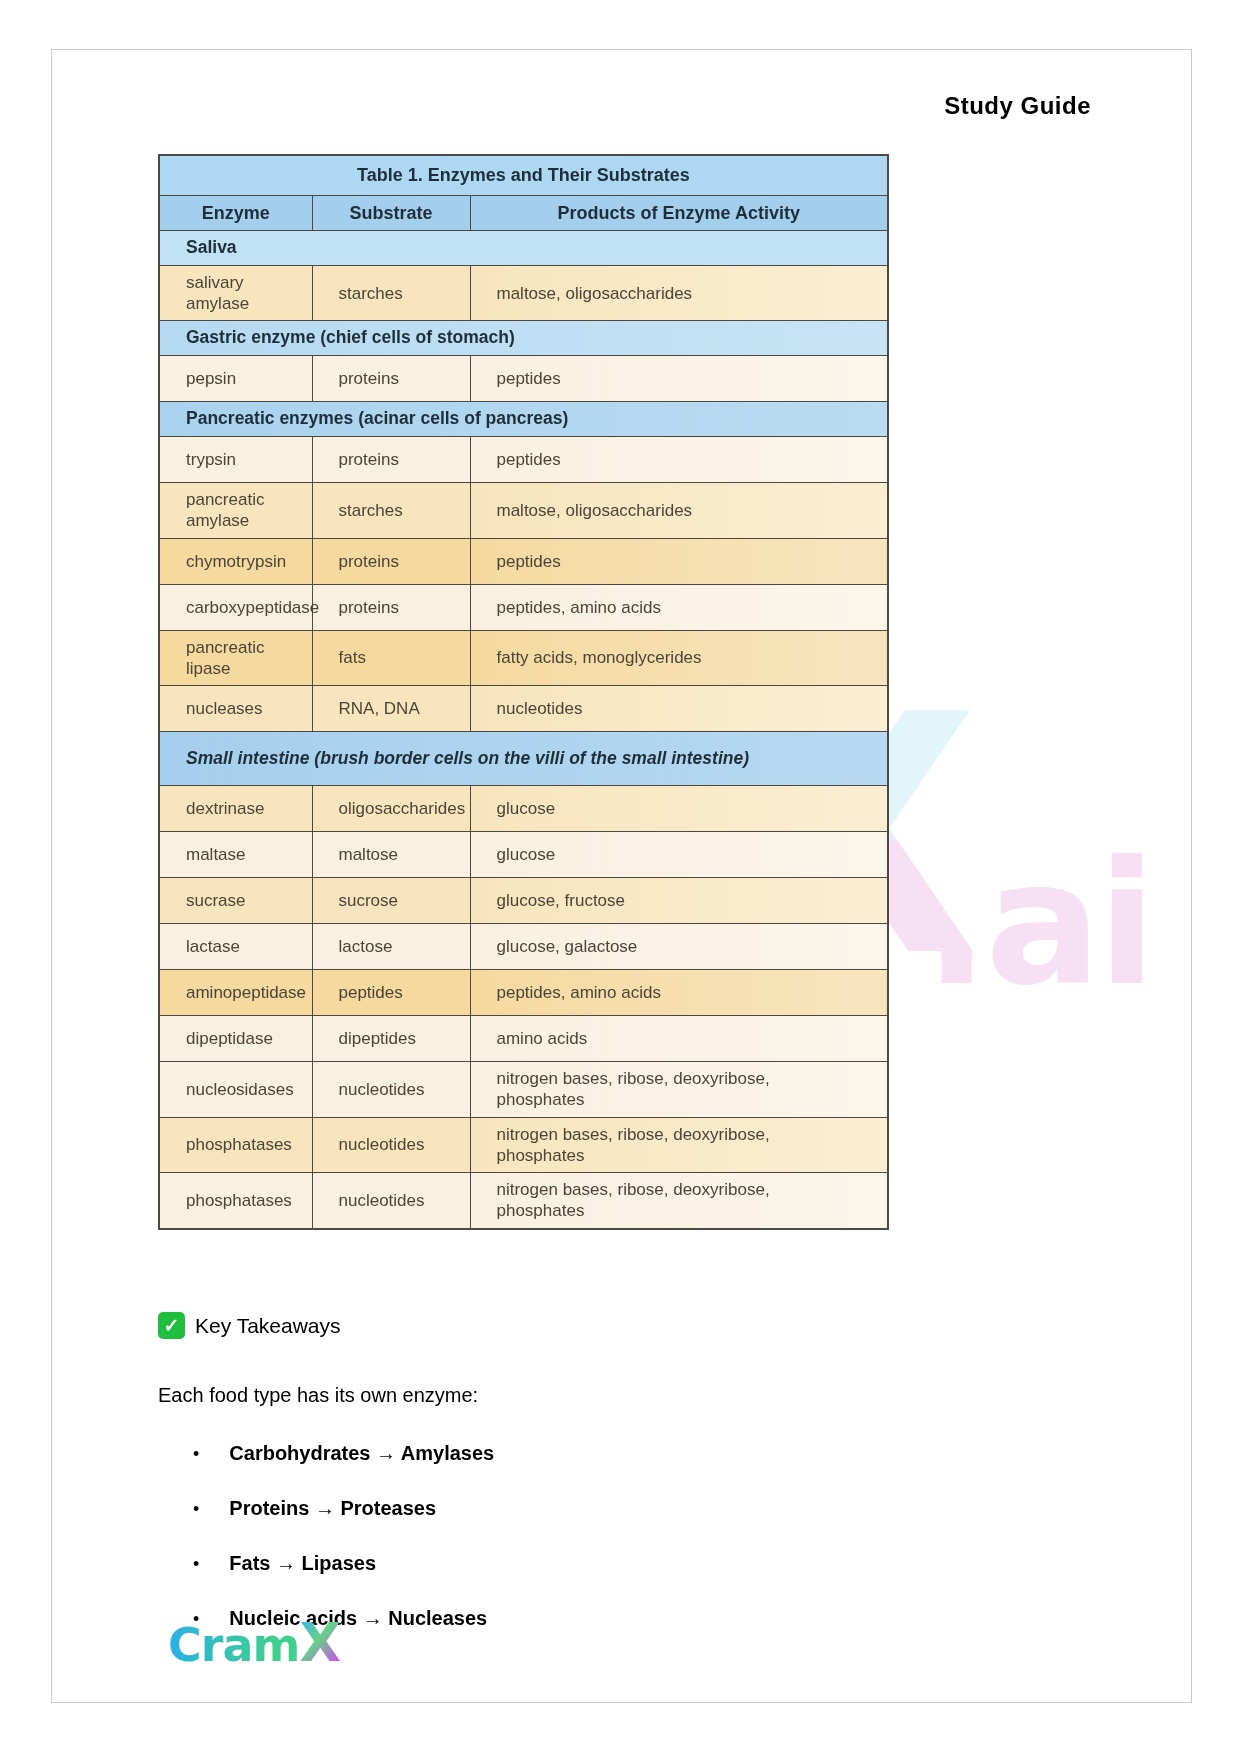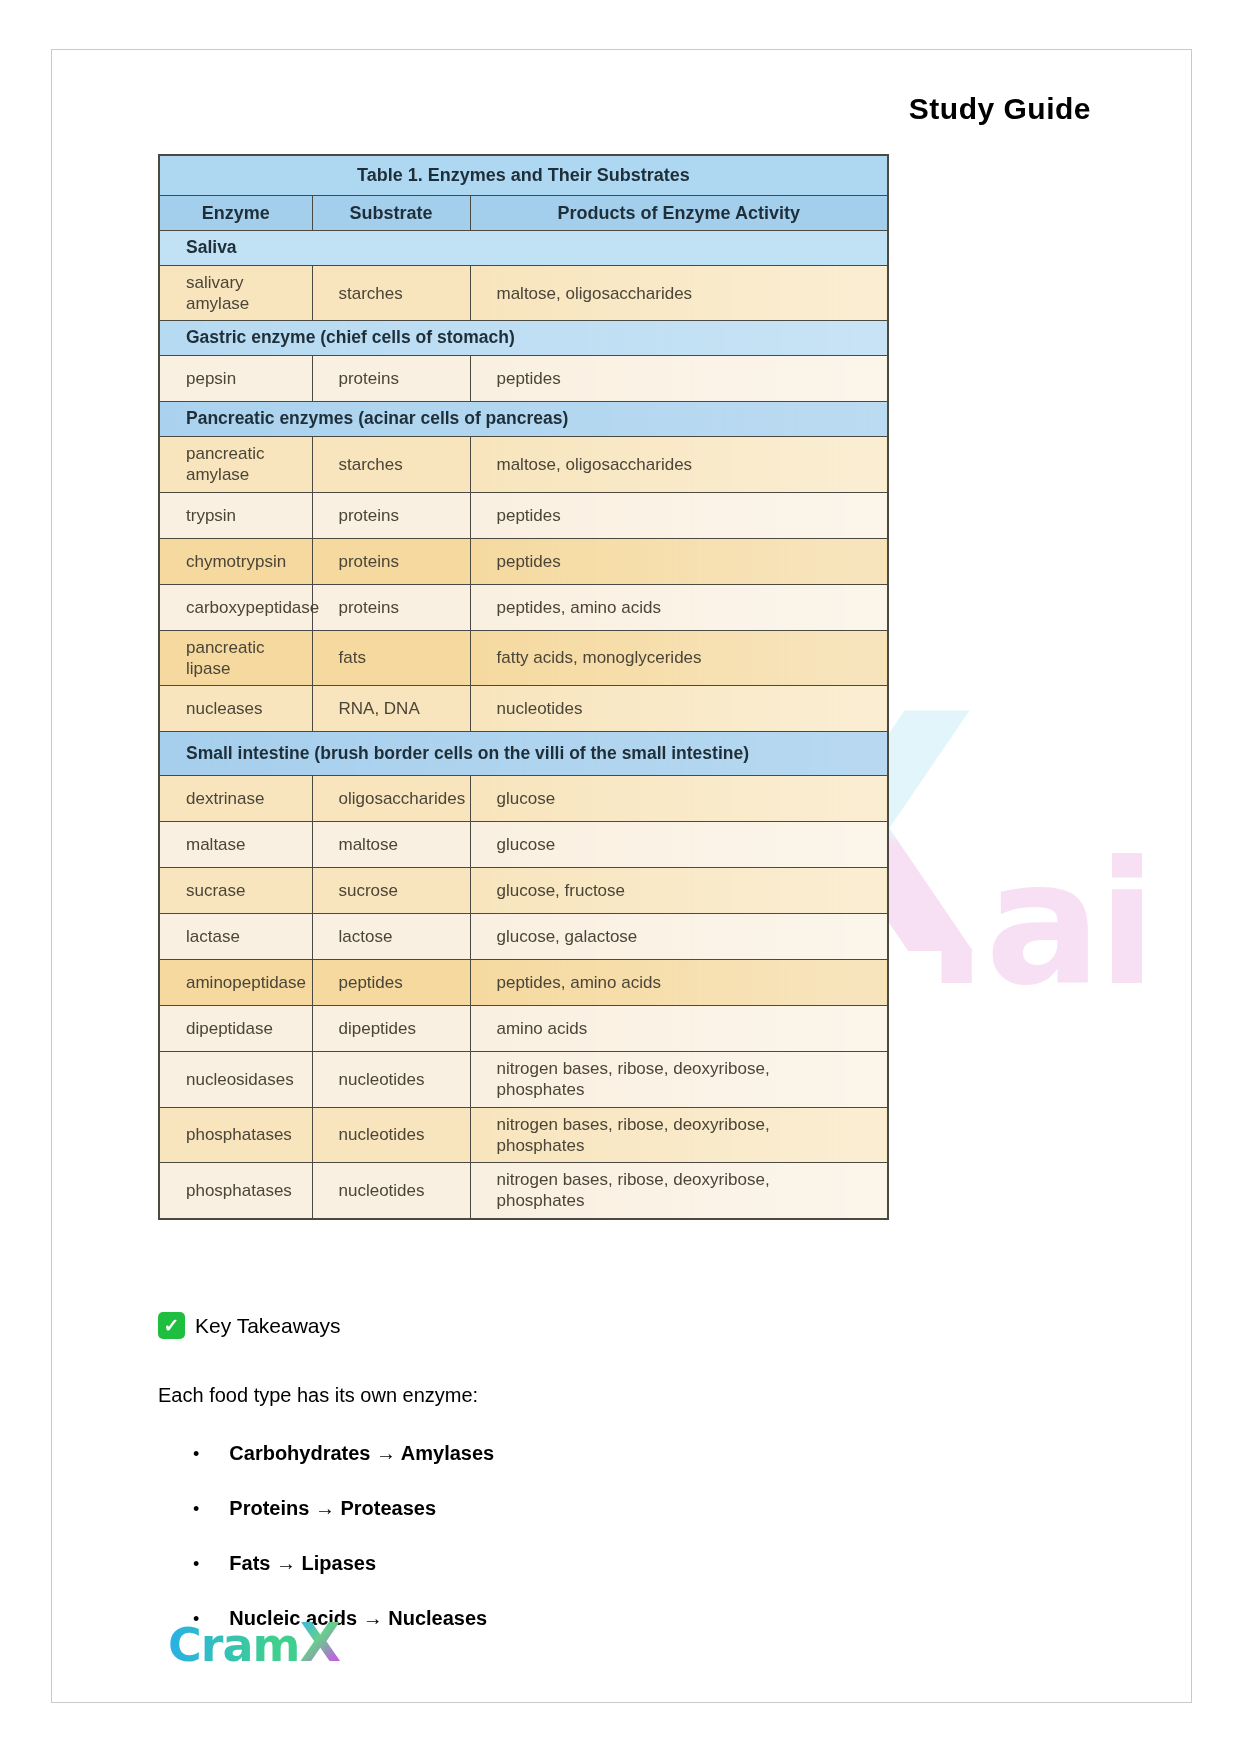--- a/index.html
+++ b/index.html
@@ -26,21 +26,21 @@
   }
   *{margin:0;padding:0;box-sizing:border-box;}
   html,body{width:1241px;height:1754px;background:#ffffff;font-family:"Liberation Sans",sans-serif;}
   .canvas{position:relative;width:1241px;height:1754px;background:#ffffff;overflow:hidden;}
   .page{
     position:absolute;left:51px;top:49px;width:1141px;height:1654px;
     background:#ffffff;border:1px solid var(--page-border);
   }
   .study-guide{
     position:absolute;top:42px;right:100px;
-    font-size:30px;font-weight:bold;color:var(--body-text);
+    font-size:24px;font-weight:bold;color:var(--body-text);
     letter-spacing:0.5px;
   }
   
   .watermark-x{
     position:absolute;left:673px;top:622px;z-index:0;
     font-family:"DejaVu Sans",sans-serif;font-weight:bold;
     font-size:330px;line-height:1;
     background:linear-gradient(180deg,var(--watermark-cyan) 0%,var(--watermark-cyan) 48%,var(--watermark-pink) 52%,var(--watermark-pink) 100%);
     -webkit-background-clip:text;background-clip:text;color:transparent;
   }
@@ -80,21 +80,21 @@
   tr.data td{height:46px;}
   tr.data td:last-child{
     background-image:linear-gradient(90deg,rgba(255,255,255,0) 0%,rgba(255,255,255,0.30) 90%);
   }
   tr.tone-tan td{background-color:var(--row-tan);}
   tr.tone-cream td{background-color:var(--row-cream);}
   tr.tone-orange td{background-color:var(--row-orange);}
   tr.tone-saliva td{background-color:var(--blue-saliva);}
   tr.tone-gastric td{background-color:var(--blue-gastric);background-image:linear-gradient(90deg,rgba(255,255,255,0),rgba(255,255,255,0.25));}
   tr.tone-pancreatic td{background-color:var(--blue-pancreatic);background-image:linear-gradient(90deg,rgba(255,255,255,0),rgba(255,255,255,0.2));}
-  tr.tone-small-intestine td{background-color:var(--blue-small-intestine);background-image:linear-gradient(90deg,rgba(255,255,255,0),rgba(255,255,255,0.2));height:44px;}
+  tr.tone-small-intestine td{background-color:var(--blue-small-intestine);background-image:linear-gradient(90deg,rgba(255,255,255,0),rgba(255,255,255,0.2));height:54px;font-style:italic;}
   
   .takeaways-heading{
     position:absolute;left:106px;top:1262px;z-index:1;
     display:flex;align-items:center;gap:10px;
   }
   .check-icon{
     width:27px;height:27px;border-radius:5px;
     background:var(--check-green);
     display:inline-flex;align-items:center;justify-content:center;
     color:#ffffff;font-size:19px;font-weight:bold;line-height:1;
@@ -162,29 +162,29 @@
             <td colspan="3">Gastric enzyme (chief cells of stomach)</td>
           </tr>
           <tr class="data tone-cream">
             <td>pepsin</td>
             <td>proteins</td>
             <td>peptides</td>
           </tr>
           <tr class="section tone-pancreatic">
             <td colspan="3">Pancreatic enzymes (acinar cells of pancreas)</td>
           </tr>
+          <tr class="data tone-cream">
+            <td>trypsin</td>
+            <td>proteins</td>
+            <td>peptides</td>
+          </tr>
           <tr class="data tone-tan">
             <td>pancreatic amylase</td>
             <td>starches</td>
             <td>maltose, oligosaccharides</td>
-          </tr>
-          <tr class="data tone-cream">
-            <td>trypsin</td>
-            <td>proteins</td>
-            <td>peptides</td>
           </tr>
           <tr class="data tone-orange">
             <td>chymotrypsin</td>
             <td>proteins</td>
             <td>peptides</td>
           </tr>
           <tr class="data tone-cream">
             <td>carboxypeptidase</td>
             <td>proteins</td>
             <td>peptides, amino acids</td>

